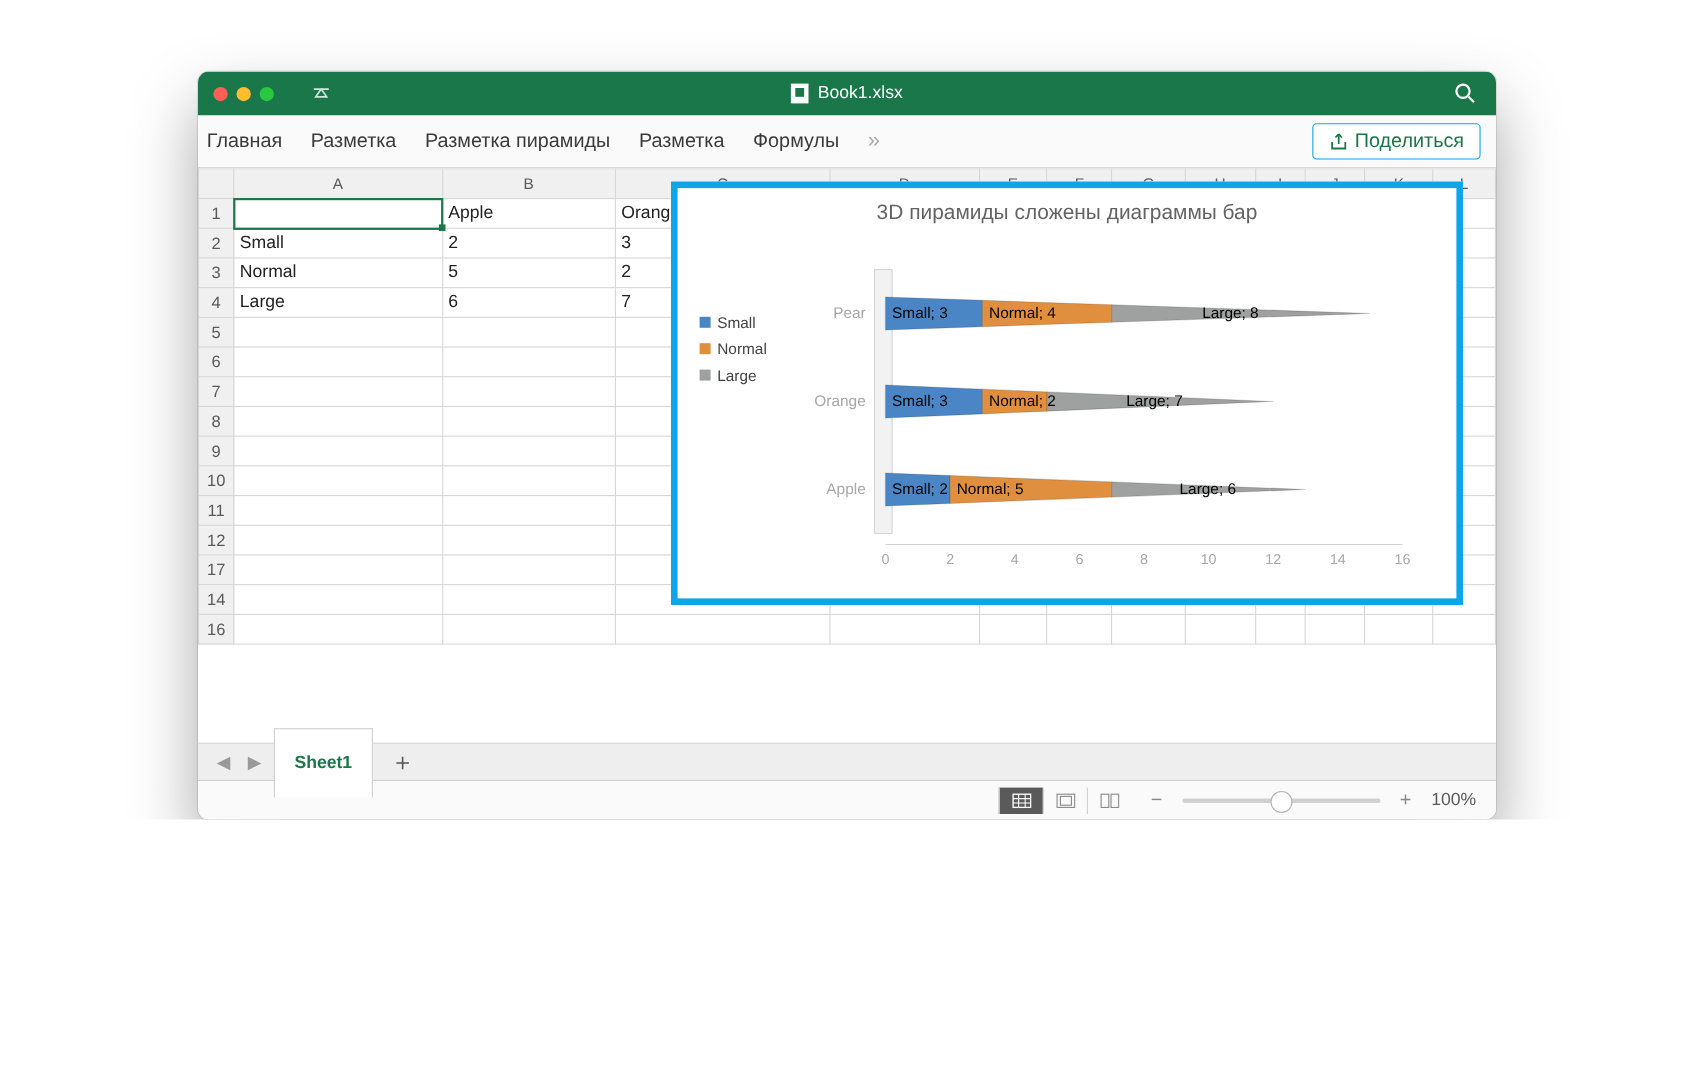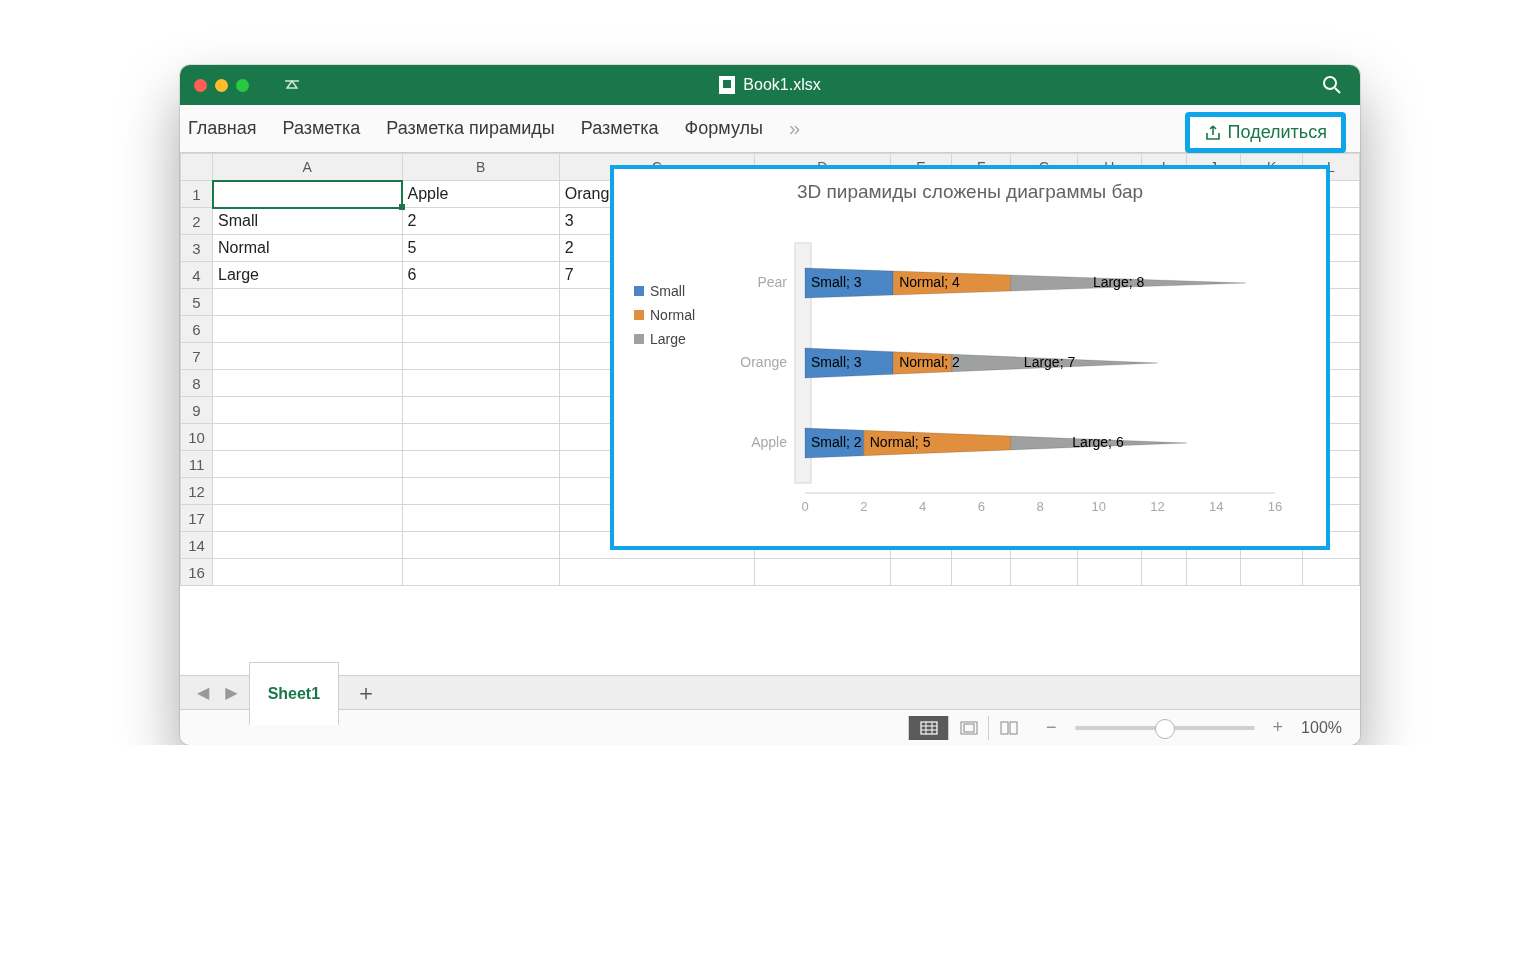--- a/index.html
+++ b/index.html
@@ -53,21 +53,21 @@
     border-bottom:1px solid #cfcfcf;
     font-size:18px; color:#3a3a3a;
     position:relative;
   }
   .ribbon .tab { cursor:default; }
   .ribbon .moretabs { color:#a8a8a8; font-size:20px; }
   .share-btn {
     position:absolute; right:14px; top:7px;
     display:flex; align-items:center; gap:6px;
     padding:5px 14px;
-    border:5px solid #0ea5e9; border-radius:4px;
+    border:1px solid #0ea5e9; border-radius:4px;
     background:#fff;
     color:#1a7749; font-size:18px;
   }
   
   .sheet-area { flex:1; background:#fff; position:relative; overflow:hidden;}
   table.grid {
     border-collapse:collapse;
     width:100%;
     font-size:16px;
     color:#222;
@@ -98,21 +98,21 @@
     content:""; position:absolute; right:-3px; bottom:-3px;
     width:6px; height:6px; background:#1a7749;
   }
   .num { text-align:right;}
   
   .chart {
     position:absolute;
     top:12px; left:430px;
     width:720px; height:385px;
     background:#fff;
-    border:4px solid #0ea5e9;
+    border:6px solid #0ea5e9;
   }
   .chart-title {
     text-align:center; font-size:19px; color:#636363; padding-top:12px;
   }
   .chart-body { display:flex; padding:10px 20px;}
   .legend {
     width:90px; padding-top:70px;
     font-size:14px; color:#444;
   }
   .legend div { display:flex; align-items:center; gap:6px; margin-bottom:8px;}

